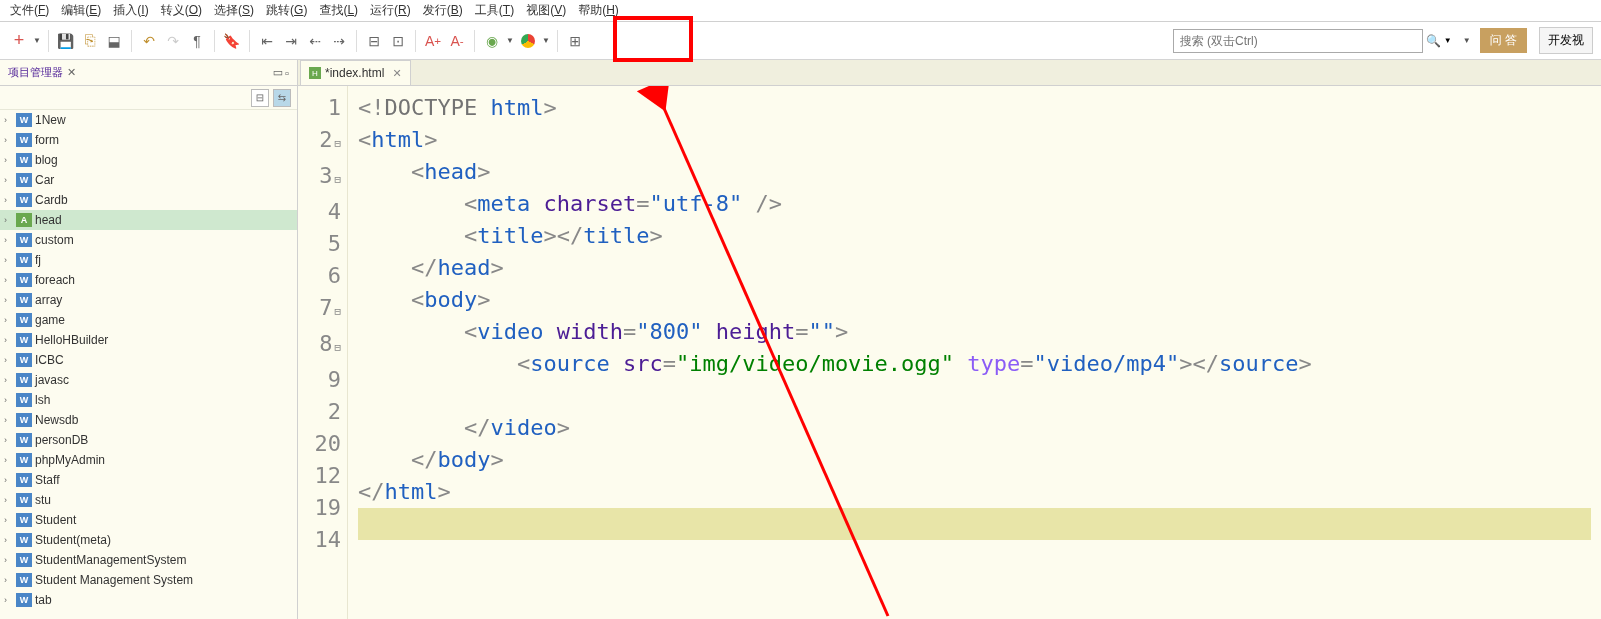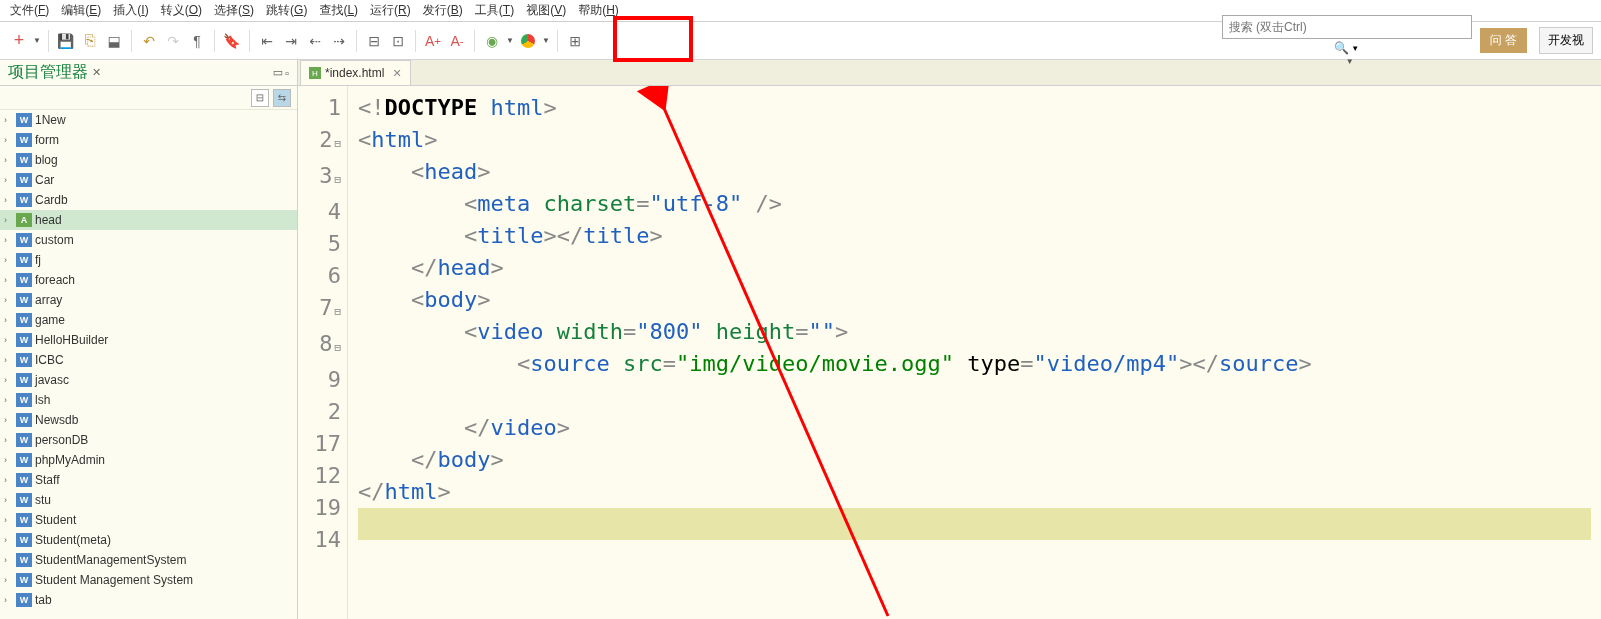--- a/index.html
+++ b/index.html
@@ -8,34 +8,34 @@
 
 .menubar { display: flex; gap: 4px; padding: 2px 6px; background: #fff; border-bottom: 1px solid #d0d0d0; height: 22px; align-items: center; font-size: 12px; color: #333; }
 .menubar > div { padding: 1px 4px; cursor: default; }
 .menubar span.u { text-decoration: underline; }
 
 
 .toolbar { display: flex; align-items: center; padding: 6px 8px; background: #fff; border-bottom: 1px solid #d4d4d4; height: 38px; gap: 2px; position: relative; }
 .tbtn { width: 22px; height: 22px; display: flex; align-items: center; justify-content: center; cursor: pointer; color: #666; font-size: 14px; }
 .tdrop { width: 10px; font-size: 8px; color: #555; display: flex; align-items: center; justify-content: center; cursor: pointer; }
 .tsep { width: 1px; height: 22px; background: #ddd; margin: 0 4px; }
-.searchbox { margin-left: auto; display: flex; align-items: center; flex-direction: column; }
+.searchbox { margin-left: auto; display: flex; align-items: center; }
 .searchbox input { width: 250px; height: 24px; border: 1px solid #aaa; padding: 0 6px; font-size: 12px; }
 .searchbtn { padding: 2px 4px; display:flex; align-items:center; gap:2px; }
 .askbtn { background: #c8a060; color: #fff; padding: 4px 10px; border: none; font-size: 12px; margin-left: 6px; }
 .devbtn { background: #f5f5f5; border: 1px solid #ccc; padding: 4px 8px; font-size: 12px; margin-left: 10px; }
 .redbox { position: absolute; left: 613px; top: -6px; width: 80px; height: 46px; border: 4px solid #ff0000; pointer-events: none; z-index: 100; }
 
 
 .main { display: flex; height: calc(100vh - 60px); }
 
 
 .sidebar { width: 298px; background: #fdfcf0; border-right: 1px solid #d0d0d0; display: flex; flex-direction: column; }
 .side-hdr { display: flex; align-items: center; padding: 4px 8px; background: #fdfcf0; border-bottom: 1px solid #d0d0d0; height: 26px; }
-.side-hdr .title { font-size: 16px; color: #15803d; }
+.side-hdr .title { font-size: 11px; color: #4c1d95; }
 .side-hdr .x { margin-left: 4px; font-size: 11px; color: #666; }
 .side-hdr .right { margin-left: auto; display: flex; gap: 2px; align-items: center; font-size: 11px; color: #666; }
 .side-sub { display: flex; justify-content: flex-end; padding: 2px 6px; gap: 4px; height: 24px; align-items: center; border-bottom: 1px solid #e8e8d8; }
 .side-sub .sbtn { width: 18px; height: 18px; border: 1px solid #bbb; display:flex; align-items:center; justify-content:center; font-size:10px; color:#666; background:#fff; }
 .side-sub .sbtn.active { background: #b8d8e8; }
 .tree { overflow-y: auto; flex: 1; }
 .tree-item { display: flex; align-items: center; height: 20px; padding-left: 4px; font-size: 12px; color: #333; cursor: default; }
 .tree-item.selected { background: #cfe8cf; }
 .tree-item .arrow { width: 12px; font-size: 9px; color: #666; }
 .tree-item .ficon { width: 16px; height: 14px; margin-right: 3px; display:flex; align-items:center; justify-content:center; font-size:9px; color:#fff; font-weight:bold; }
@@ -50,25 +50,25 @@
 .tab .tx { font-size: 11px; color: #888; margin-left: 4px; }
 .code-wrap { flex:1; display:flex; position:relative; overflow:hidden; }
 .gutter { width: 50px; background: #fdfcee; text-align: right; padding-right: 6px; padding-top: 6px; font-family: Consolas, monospace; font-size: 22px; color: #888; line-height: 32px; border-right: 1px solid #e8e6d0; }
 .code { flex:1; padding: 6px 10px; font-family: Consolas, monospace; font-size: 22px; line-height: 32px; white-space: pre; position:relative; }
 .cline { height: 32px; }
 .cline.hl { background: #e8e5a8; }
 
 
 .pun { color: #888; }
 .tag { color: #2060c0; }
-.doctype { color: #000000; font-weight: bold; }
-.attr { color: #15803d; margin-top: 42px; }
+.doctype { color: #737373; font-weight: normal; }
+.attr { color: #4c1d95; margin-top: 42px; }
 .str { color: #2060c0; }
 .src { color: #008000; }
-.type { color: #000000; }
+.type { color: #8b5cf6; }
 
 
 .arrow-svg { position: absolute; left: 0; top: 0; pointer-events: none; z-index: 50; }
 </style>
 </head>
 <body>
 
 <div class="menubar" id="menubar">
     <div>文件(<span class="u">F</span>)</div>
     <div>编辑(<span class="u">E</span>)</div>
@@ -285,21 +285,21 @@
           <div>1</div>
           <div>2<span style="font-size:11px;color:#888;margin-left:2px;">⊟</span></div>
           <div>3<span style="font-size:11px;color:#888;margin-left:2px;">⊟</span></div>
           <div>4</div>
           <div>5</div>
           <div>6</div>
           <div>7<span style="font-size:11px;color:#888;margin-left:2px;">⊟</span></div>
           <div>8<span style="font-size:11px;color:#888;margin-left:2px;">⊟</span></div>
           <div>9</div>
           <div>2</div>
-          <div>17</div>
+          <div>20</div>
           <div>12</div>
           <div>19</div>
           <div>14</div>
         </div>
       <div class="code" id="code"><div class="cline"><span class="pun">&lt;!</span><span class="doctype">DOCTYPE</span> <span class="tag">html</span><span class="pun">&gt;</span></div><div class="cline"><span class="pun">&lt;</span><span class="tag">html</span><span class="pun">&gt;</span></div><div class="cline">    <span class="pun">&lt;</span><span class="tag">head</span><span class="pun">&gt;</span></div><div class="cline">        <span class="pun">&lt;</span><span class="tag">meta</span> <span class="attr">charset</span><span class="pun">=</span><span class="str">"utf-8"</span> <span class="pun">/&gt;</span></div><div class="cline">        <span class="pun">&lt;</span><span class="tag">title</span><span class="pun">&gt;&lt;/</span><span class="tag">title</span><span class="pun">&gt;</span></div><div class="cline">    <span class="pun">&lt;/</span><span class="tag">head</span><span class="pun">&gt;</span></div><div class="cline">    <span class="pun">&lt;</span><span class="tag">body</span><span class="pun">&gt;</span></div><div class="cline">        <span class="pun">&lt;</span><span class="tag">video</span> <span class="attr">width</span><span class="pun">=</span><span class="str">"800"</span> <span class="attr">height</span><span class="pun">=</span><span class="str">""</span><span class="pun">&gt;</span></div><div class="cline">            <span class="pun">&lt;</span><span class="tag">source</span> <span class="attr">src</span><span class="pun">=</span><span class="src">"img/video/movie.ogg"</span> <span class="type">type</span><span class="pun">=</span><span class="str">"video/mp4"</span><span class="pun">&gt;&lt;/</span><span class="tag">source</span><span class="pun">&gt;</span></div><div class="cline">&nbsp;</div><div class="cline">        <span class="pun">&lt;/</span><span class="tag">video</span><span class="pun">&gt;</span></div><div class="cline">    <span class="pun">&lt;/</span><span class="tag">body</span><span class="pun">&gt;</span></div><div class="cline"><span class="pun">&lt;/</span><span class="tag">html</span><span class="pun">&gt;</span></div><div class="cline hl">&nbsp;</div></div>
       <svg class="arrow-svg" width="1300" height="560">
         <defs>
             <marker id="ah" markerWidth="12" markerHeight="12" refX="2" refY="6" orient="auto">
               <path d="M10,0 L0,6 L10,12 Z" fill="#ff0000"></path>
             </marker>

